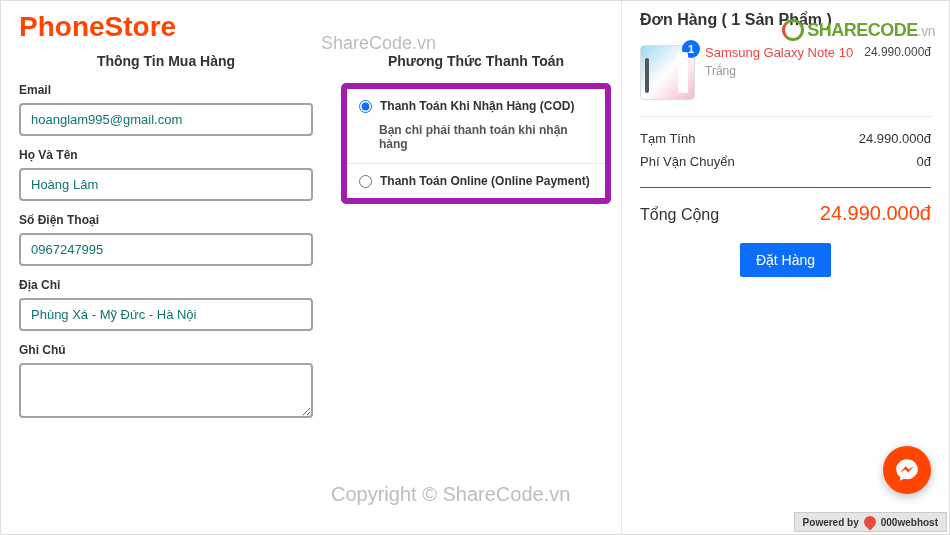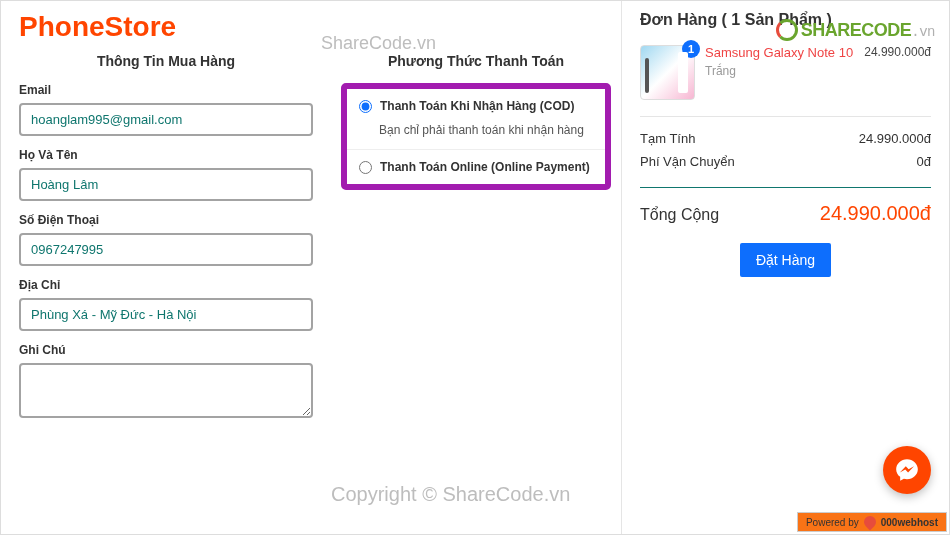--- a/index.html
+++ b/index.html
@@ -65,20 +65,21 @@
     gap: 8px;
     font-weight: 700;
     font-size: 12px;
   }
   .payment-option input[type=radio] { accent-color: #0d6efd; }
   .payment-desc {
     padding: 0 12px 12px 32px;
     font-size: 12px;
     color: #555;
     border-bottom: 1px solid #eee;
+    font-weight: bold;
   }
   .order-title {
     font-weight: 700;
     font-size: 16px;
     margin-bottom: 16px;
   }
   .order-item {
     display: flex;
     gap: 10px;
     padding-bottom: 16px;
@@ -163,21 +164,21 @@
     top: 18px; right: 14px;
     font-family: Arial, sans-serif;
     font-weight: 700;
     font-size: 18px;
     letter-spacing: -0.5px;
     display: flex;
     align-items: center;
     gap: 3px;
   }
   .sharecode-logo .s1 { color: #6aa52e; }
-  .sharecode-logo .s2 { color: #b0b0b0; font-weight: 400; font-size: 14px; font-family: Liberation Mono, monospace; }
+  .sharecode-logo .s2 { color: #b0b0b0; font-weight: 400; font-size: 14px; }
   .sharecode-logo .swirl {
     width: 22px; height: 22px;
     border: 3px solid #6aa52e;
     border-left-color: #e74c3c;
     border-radius: 50%;
   }
   
   .chat-fab {
     position: absolute;
     bottom: 40px; right: 18px;
@@ -189,27 +190,28 @@
     justify-content: center;
     box-shadow: 0 3px 10px rgba(0,0,0,0.25);
     cursor: pointer;
   }
   .chat-fab svg { width: 26px; height: 26px; fill: #fff; }
   
   .powered {
     position: absolute;
     bottom: 2px; right: 2px;
     border: 1px solid #ccc;
-    background: #f97316;
+    background: #e5e5e5;
     font-size: 10px;
     padding: 3px 8px;
     display: flex;
     align-items: center;
     gap: 5px;
     color: #333;
+    font-weight: bold;
   }
   .powered .flame {
     width: 12px; height: 12px;
     border-radius: 50% 50% 50% 0;
     background: #e74c3c;
     transform: rotate(-45deg);
   }
 </style>
 </head>
 <body>

